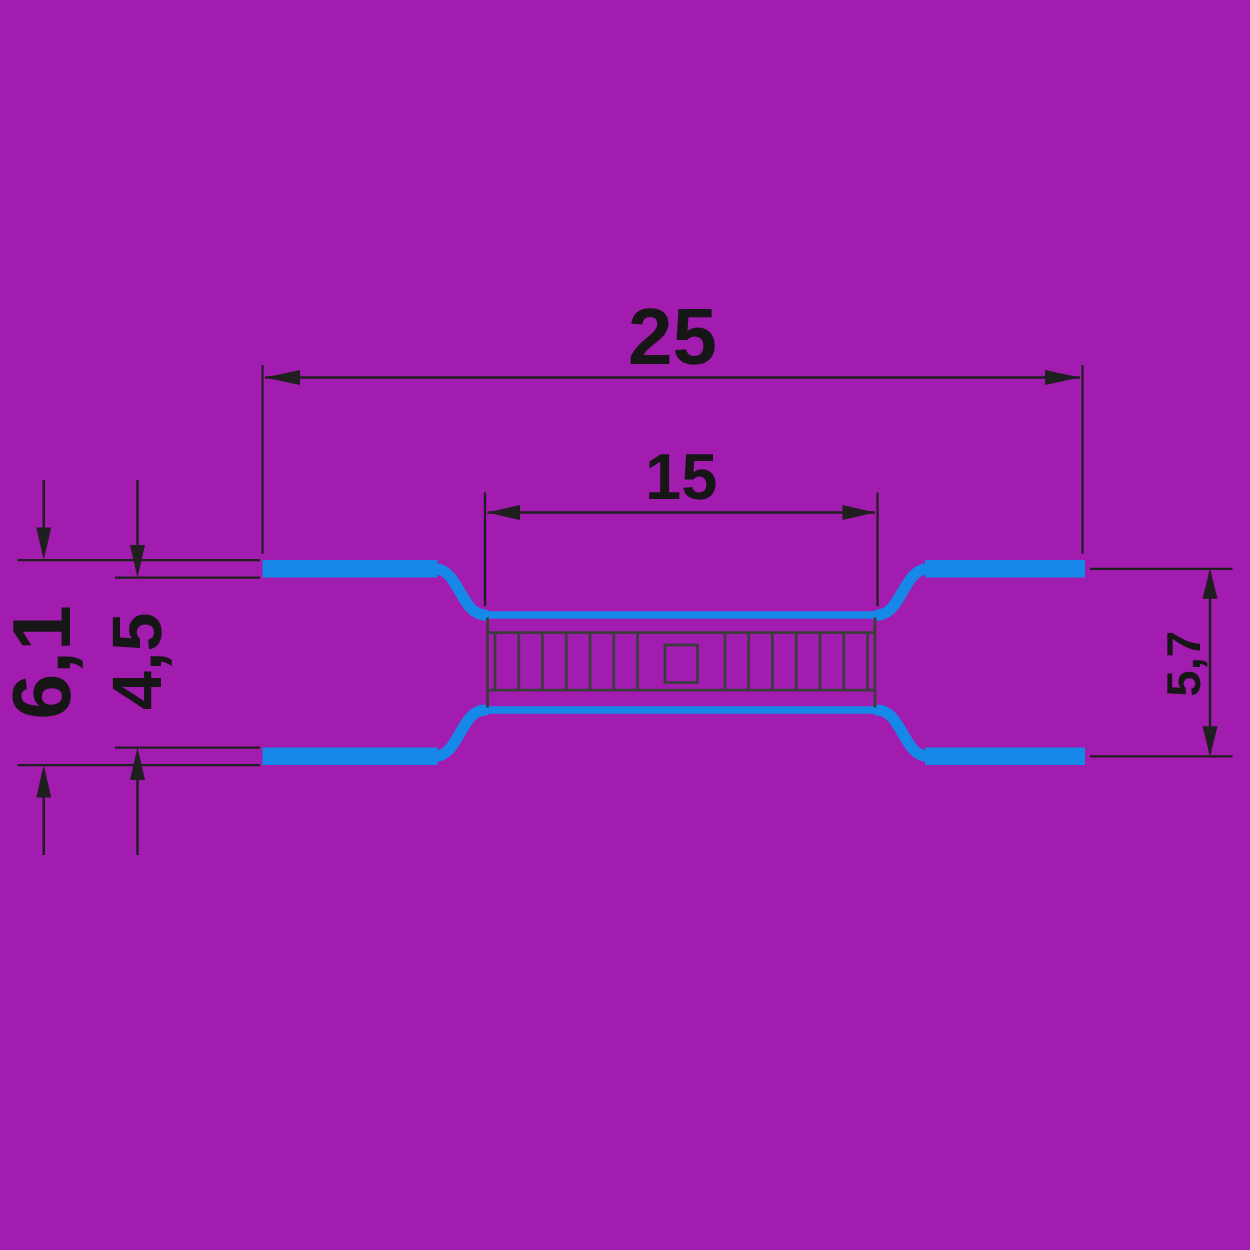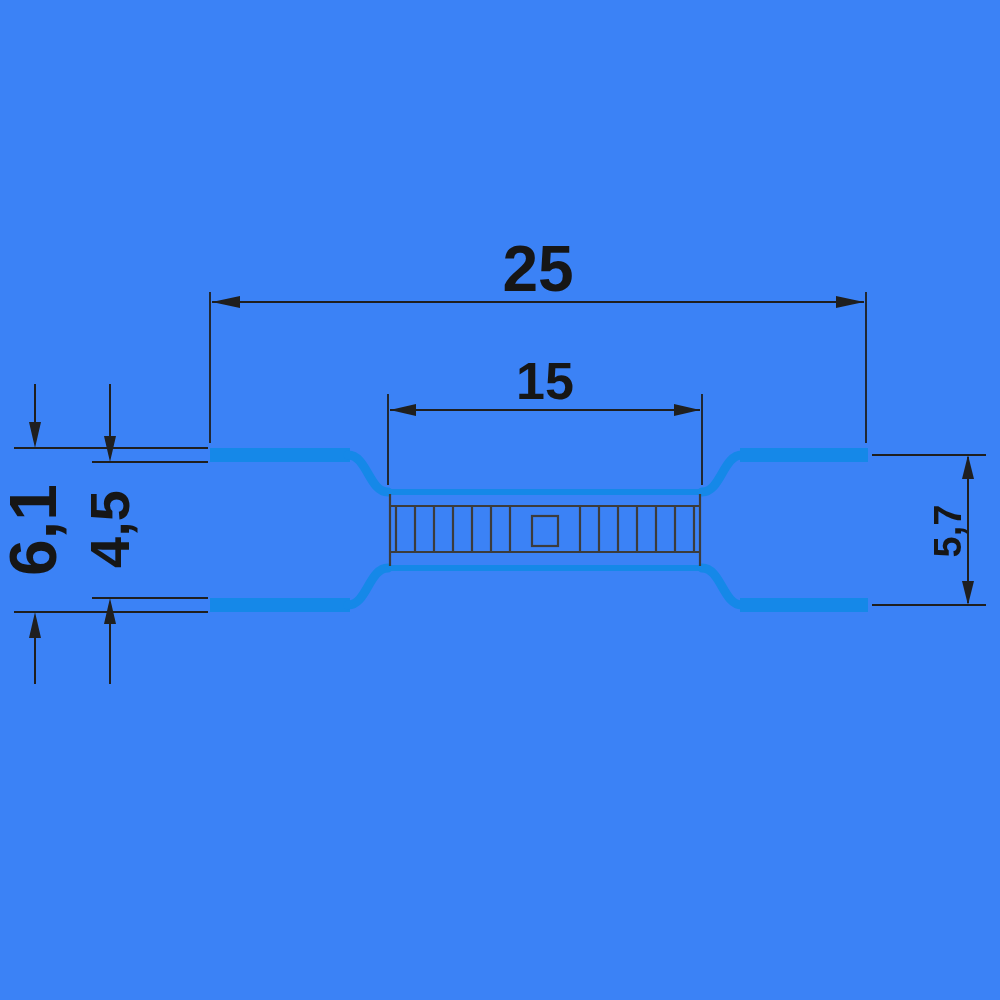--- a/index.html
+++ b/index.html
@@ -1,20 +1,20 @@
 <!DOCTYPE html>
 <html style="--accent: #1588e8; --dim: #1f1f1f; --detail: #3c3c3c;"><head>
 <meta charset="utf-8">
 <style>
   html, body { margin: 0; padding: 0; background: #ffffff; }
   .canvas {
     position: relative;
     width: 1000px;
     height: 1000px;
-    background: #3b82f6;
+    background: #a21caf;
     font-family: "Liberation Sans", sans-serif;
     overflow: hidden;
   }
   svg { display: block; }
   .ext     { stroke: var(--dim, #1f1f1f); stroke-width: 1.8; fill: none; }
   .dimline { stroke: var(--dim, #1f1f1f); stroke-width: 2;   fill: none; }
   .arrow   { fill: var(--dim, #1f1f1f); stroke: none; }
   .blue-thick { stroke: var(--accent, #1588e8); stroke-width: 14; fill: none; stroke-linecap: butt; }
   .blue-mid   { stroke: var(--accent, #1588e8); stroke-width: 9;  fill: none; stroke-linecap: round; }
   .blue-thin  { stroke: var(--accent, #1588e8); stroke-width: 6;  fill: none; stroke-linecap: butt; }

